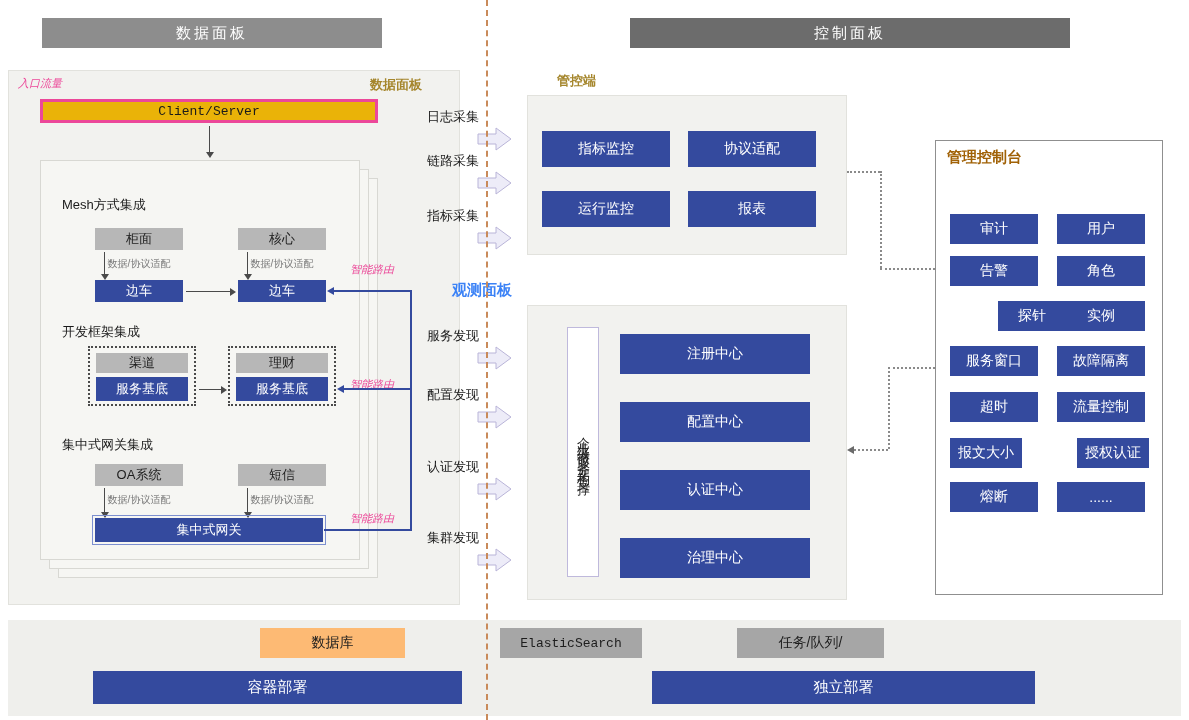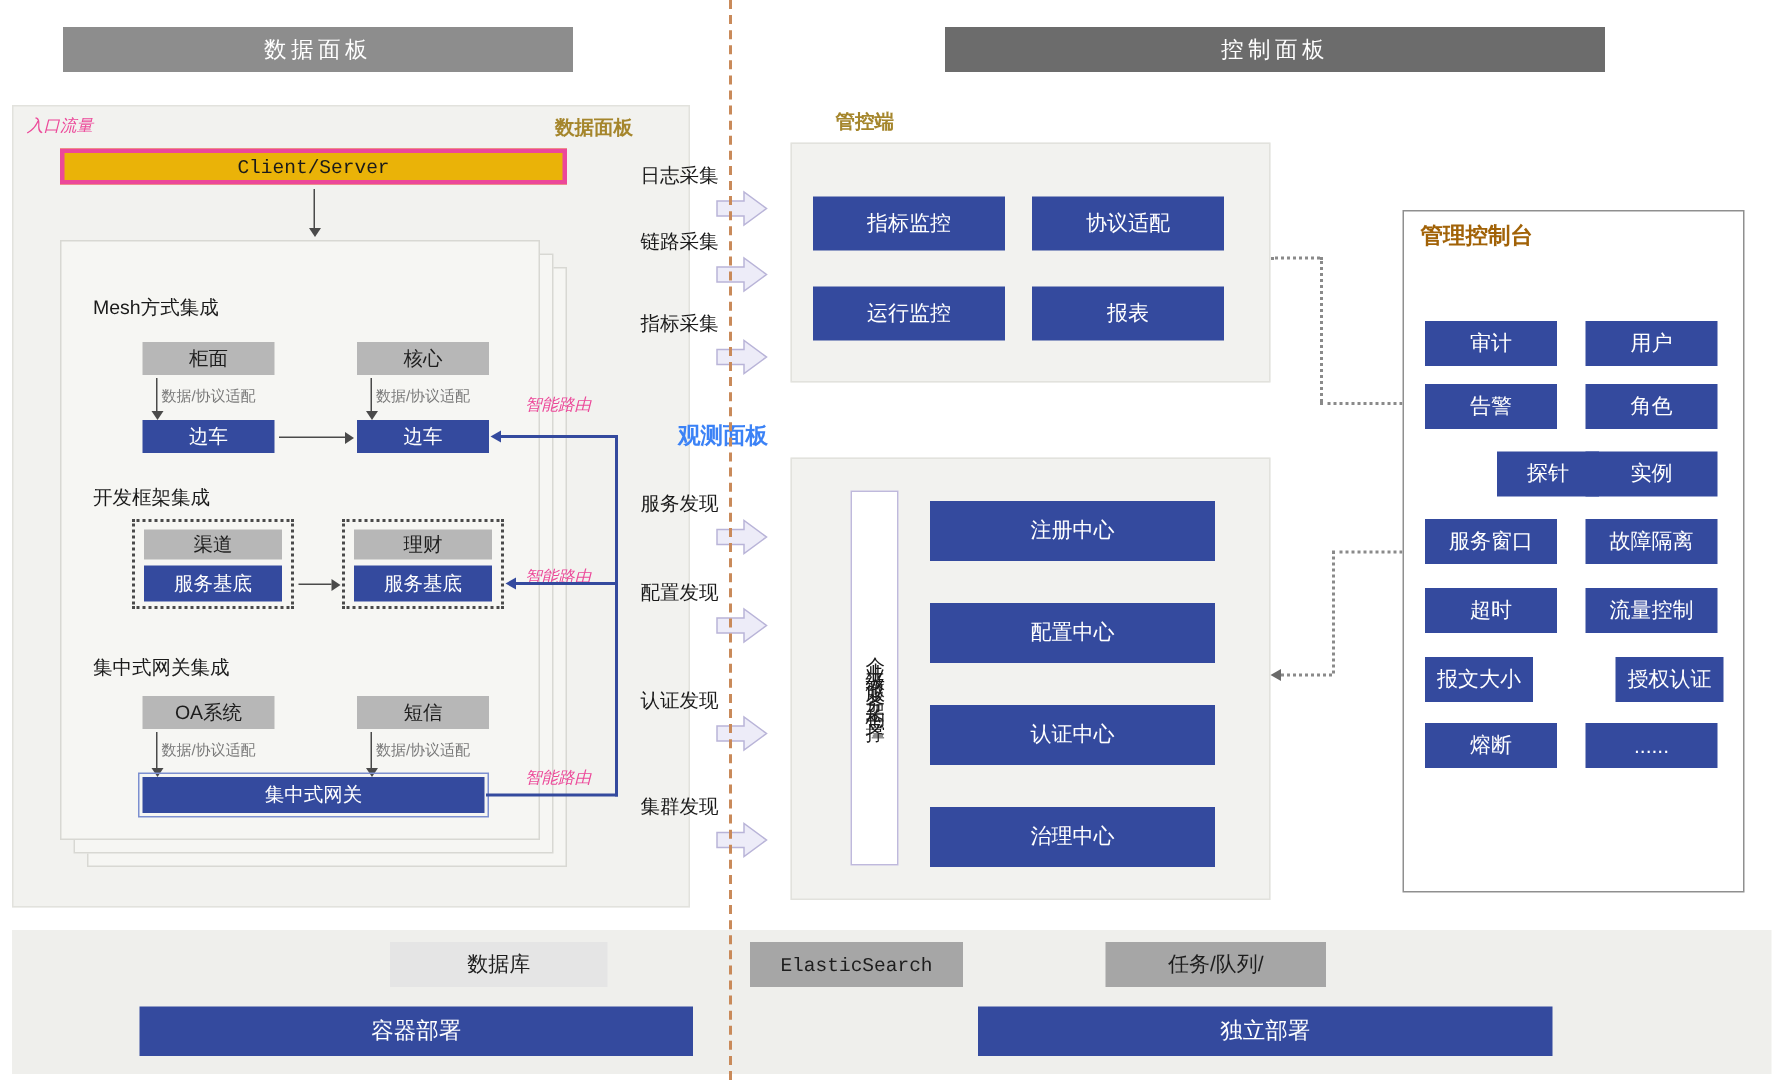--- a/index.html
+++ b/index.html
@@ -197,19 +197,19 @@
 <div class="abs btn-blue" style="left:950px; top:346px; width:88px; height:30px;">服务窗口</div>
 <div class="abs btn-blue" style="left:1057px; top:346px; width:88px; height:30px;">故障隔离</div>
 <div class="abs btn-blue" style="left:950px; top:392px; width:88px; height:30px;">超时</div>
 <div class="abs btn-blue" style="left:1057px; top:392px; width:88px; height:30px;">流量控制</div>
 <div class="abs btn-blue" style="left:950px; top:438px; width:72px; height:30px;">报文大小</div>
 <div class="abs btn-blue" style="left:1057px; top:438px; width:72px; height:30px;margin-left:20px;">授权认证</div>
 <div class="abs btn-blue" style="left:950px; top:482px; width:88px; height:30px;">熔断</div>
 <div class="abs btn-blue" style="left:1057px; top:482px; width:88px; height:30px;">......</div>
 
 <div class="abs band" style="left:8px; top:620px; width:1173px; height:96px;"></div>
-<div class="abs gray-box" style="left:260px; top:628px; width:145px; height:30px; background:#e5e5e5; font-size:14px;">数据库</div>
+<div class="abs gray-box" style="left:260px; top:628px; width:145px; height:30px; background:#fdba74; font-size:14px;">数据库</div>
 <div class="abs gray-box mono" style="left:500px; top:628px; width:142px; height:30px; background:#a6a6a6; font-size:13px;">ElasticSearch</div>
 <div class="abs gray-box" style="left:737px; top:628px; width:147px; height:30px; background:#a6a6a6; font-size:14px;">任务/队列/</div>
 <div class="abs btn-blue" style="left:93px; top:671px; width:369px; height:33px; font-size:15px;">容器部署</div>
 <div class="abs btn-blue" style="left:652px; top:671px; width:383px; height:33px; font-size:15px;">独立部署</div>
 
 <div class="abs divider" style="left:486px; top:0; height:720px;"></div>
 
 </body></html>

